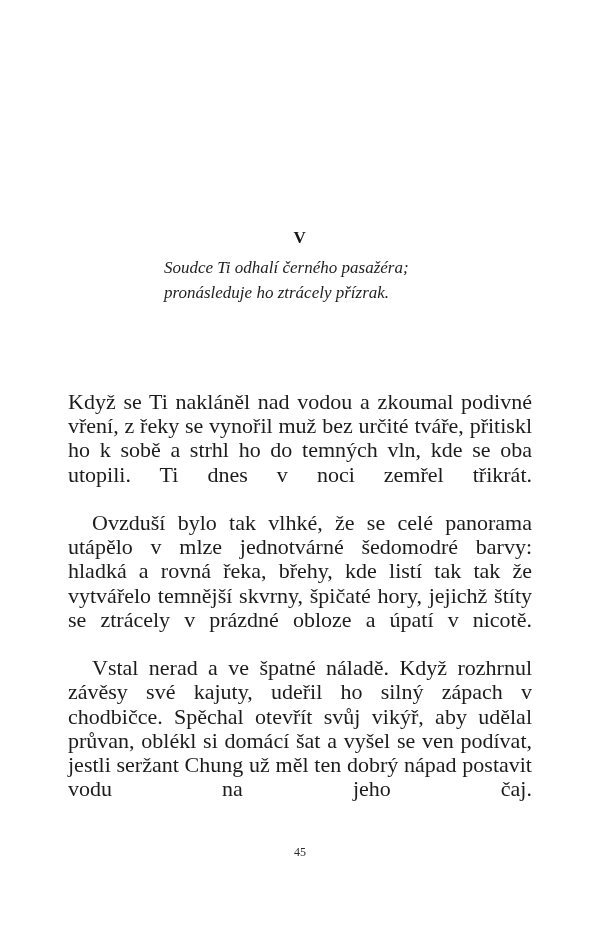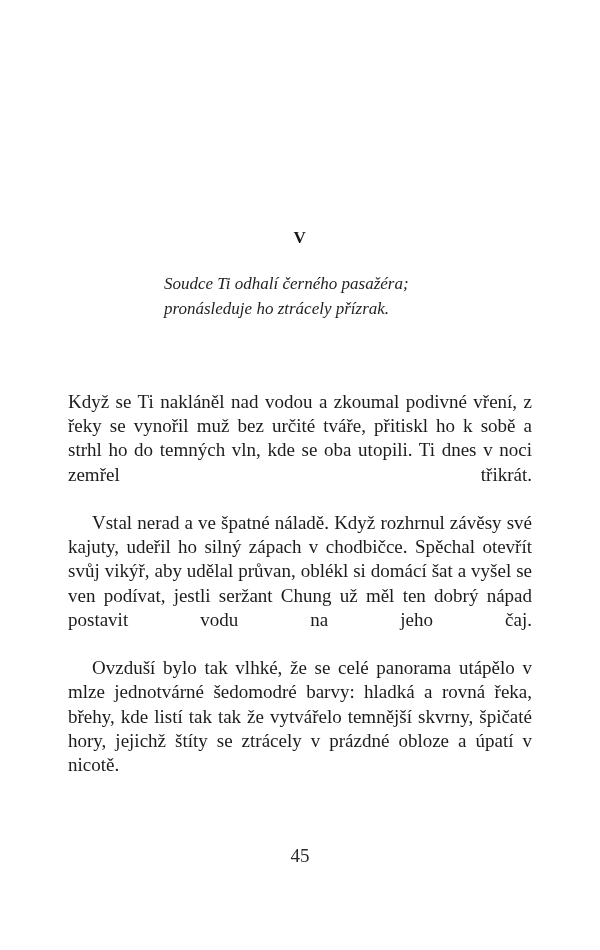--- a/index.html
+++ b/index.html
@@ -34,39 +34,39 @@
   .chapter-number {
     text-align: center;
     font-weight: bold;
     font-size: 17px;
     letter-spacing: 0.5px;
     color: #171717;
     line-height: 20px;
   }
 
   .chapter-subtitle {
-    margin-top: 24px;
+    margin-top: 8px;
     padding-left: 96px;
     font-style: italic;
     font-size: 17px;
     line-height: 24.5px;
     color: #1f1f1f;
   }
   .chapter-subtitle .sub-line {
     display: block;
     white-space: nowrap;
   }
 
   
   .body-text {
     position: absolute;
     left: 68px;
     top: 390px;
     width: 464px;
-    font-size: 19px;
+    font-size: 22px;
     line-height: 24.2px;
     text-align: justify;
     color: #1c1c1c;
   }
 
   .para {
     margin: 0;
     text-indent: 24px;
     text-align: justify;
     -webkit-hyphens: none;
@@ -82,38 +82,38 @@
     width: 100%;
   }
 
   
   .folio {
     position: absolute;
     left: 0;
     top: 845px;
     width: 600px;
     text-align: center;
-    font-size: 19px;
+    font-size: 12px;
     color: #2a2a2a;
   }
 </style>
 </head>
 <body>
 
 <div class="page">
 
   <div class="chapter-head">
     <div class="chapter-number">V</div>
     <div class="chapter-subtitle">
       <span class="sub-line">Soudce Ti odhalí černého pasažéra;</span>
       <span class="sub-line">pronásleduje ho ztrácely přízrak.</span>
     </div>
   </div>
 
   <div class="body-text">
     <p class="para first">Když se Ti nakláněl nad vodou a zkoumal podivné vření, z řeky se vynořil muž bez určité tváře, přitiskl ho k sobě a strhl ho do temných vln, kde se oba utopili. Ti dnes v noci zemřel třikrát.</p>
+    <p class="para">Ovzduší bylo tak vlhké, že se celé panorama utápělo v mlze jednotvárné šedomodré barvy: hladká a rovná řeka, břehy, kde listí tak tak že vytvářelo temnější skvrny, špičaté hory, jejichž štíty se ztrácely v prázdné obloze a úpatí v nicotě.</p>
     <p class="para">Vstal nerad a ve špatné náladě. Když rozhrnul závěsy své kajuty, udeřil ho silný zápach v chodbičce. Spěchal otevřít svůj vikýř, aby udělal průvan, oblékl si domácí šat a vyšel se ven podívat, jestli seržant Chung už měl ten dobrý nápad postavit vodu na jeho čaj.</p>
-    <p class="para">Ovzduší bylo tak vlhké, že se celé panorama utápělo v mlze jednotvárné šedomodré barvy: hladká a rovná řeka, břehy, kde listí tak tak že vytvářelo temnější skvrny, špičaté hory, jejichž štíty se ztrácely v prázdné obloze a úpatí v nicotě.</p>
   </div>
 
   <div class="folio">45</div>
 
 </div>
 
 </body></html>

